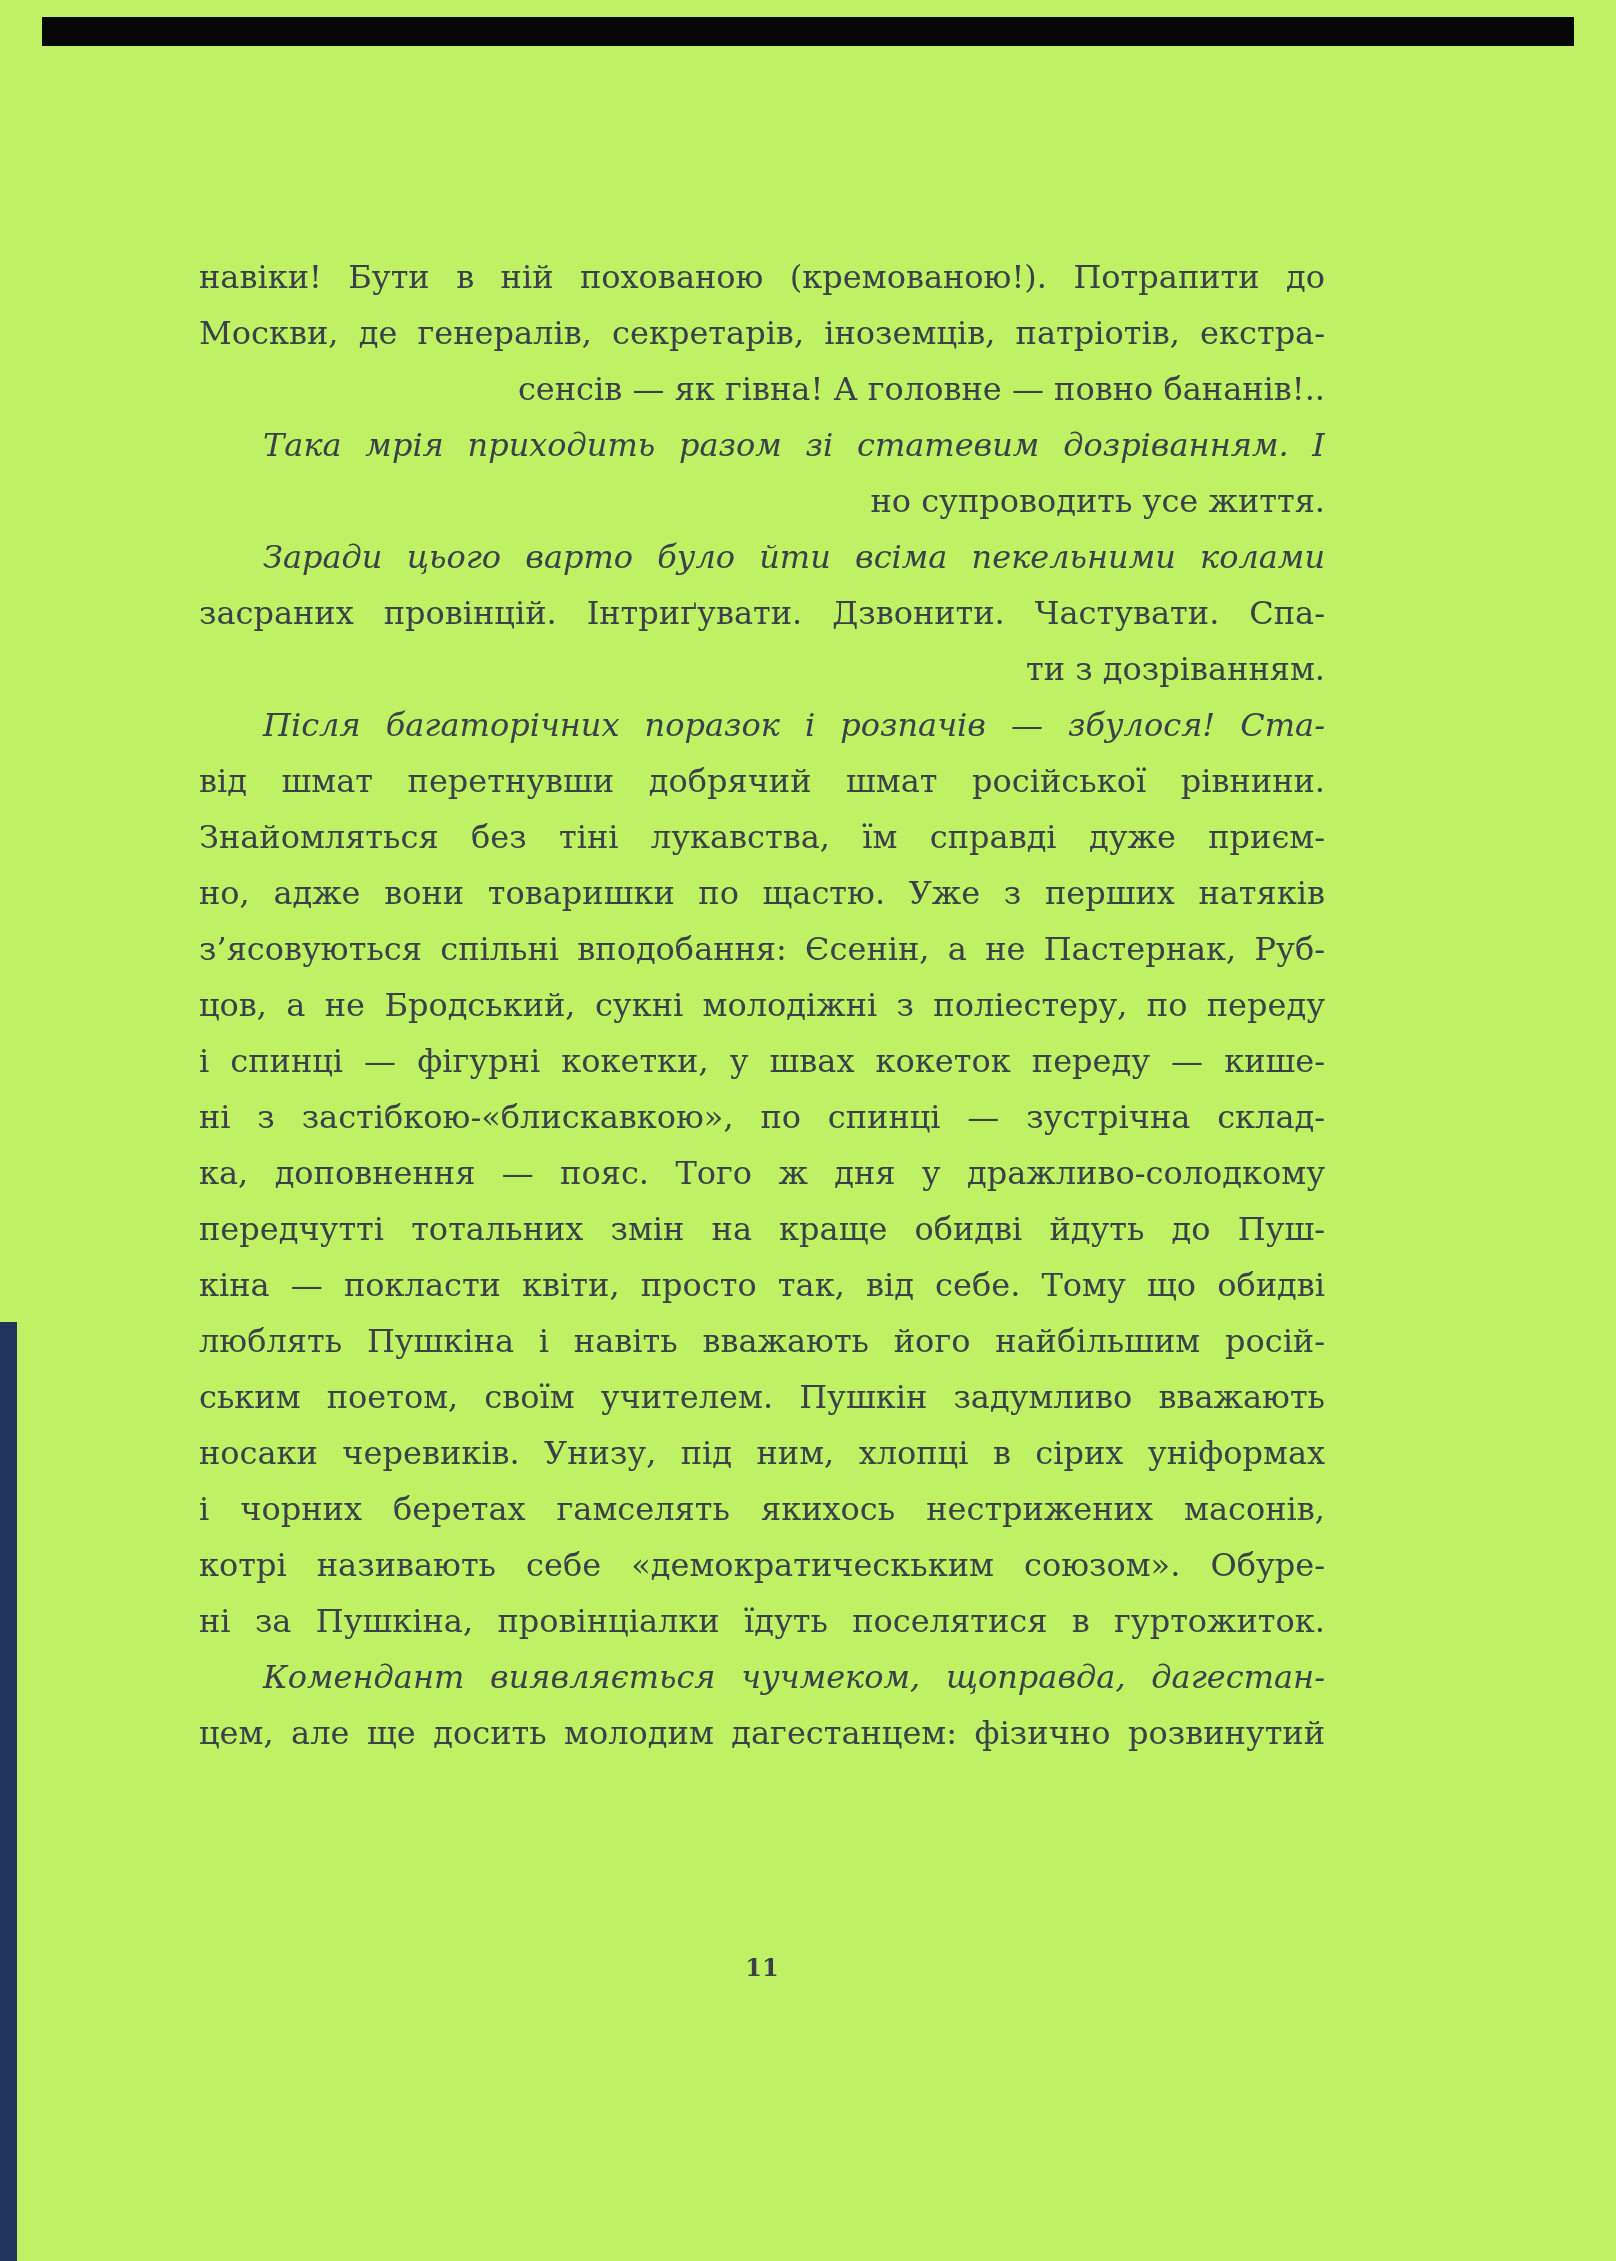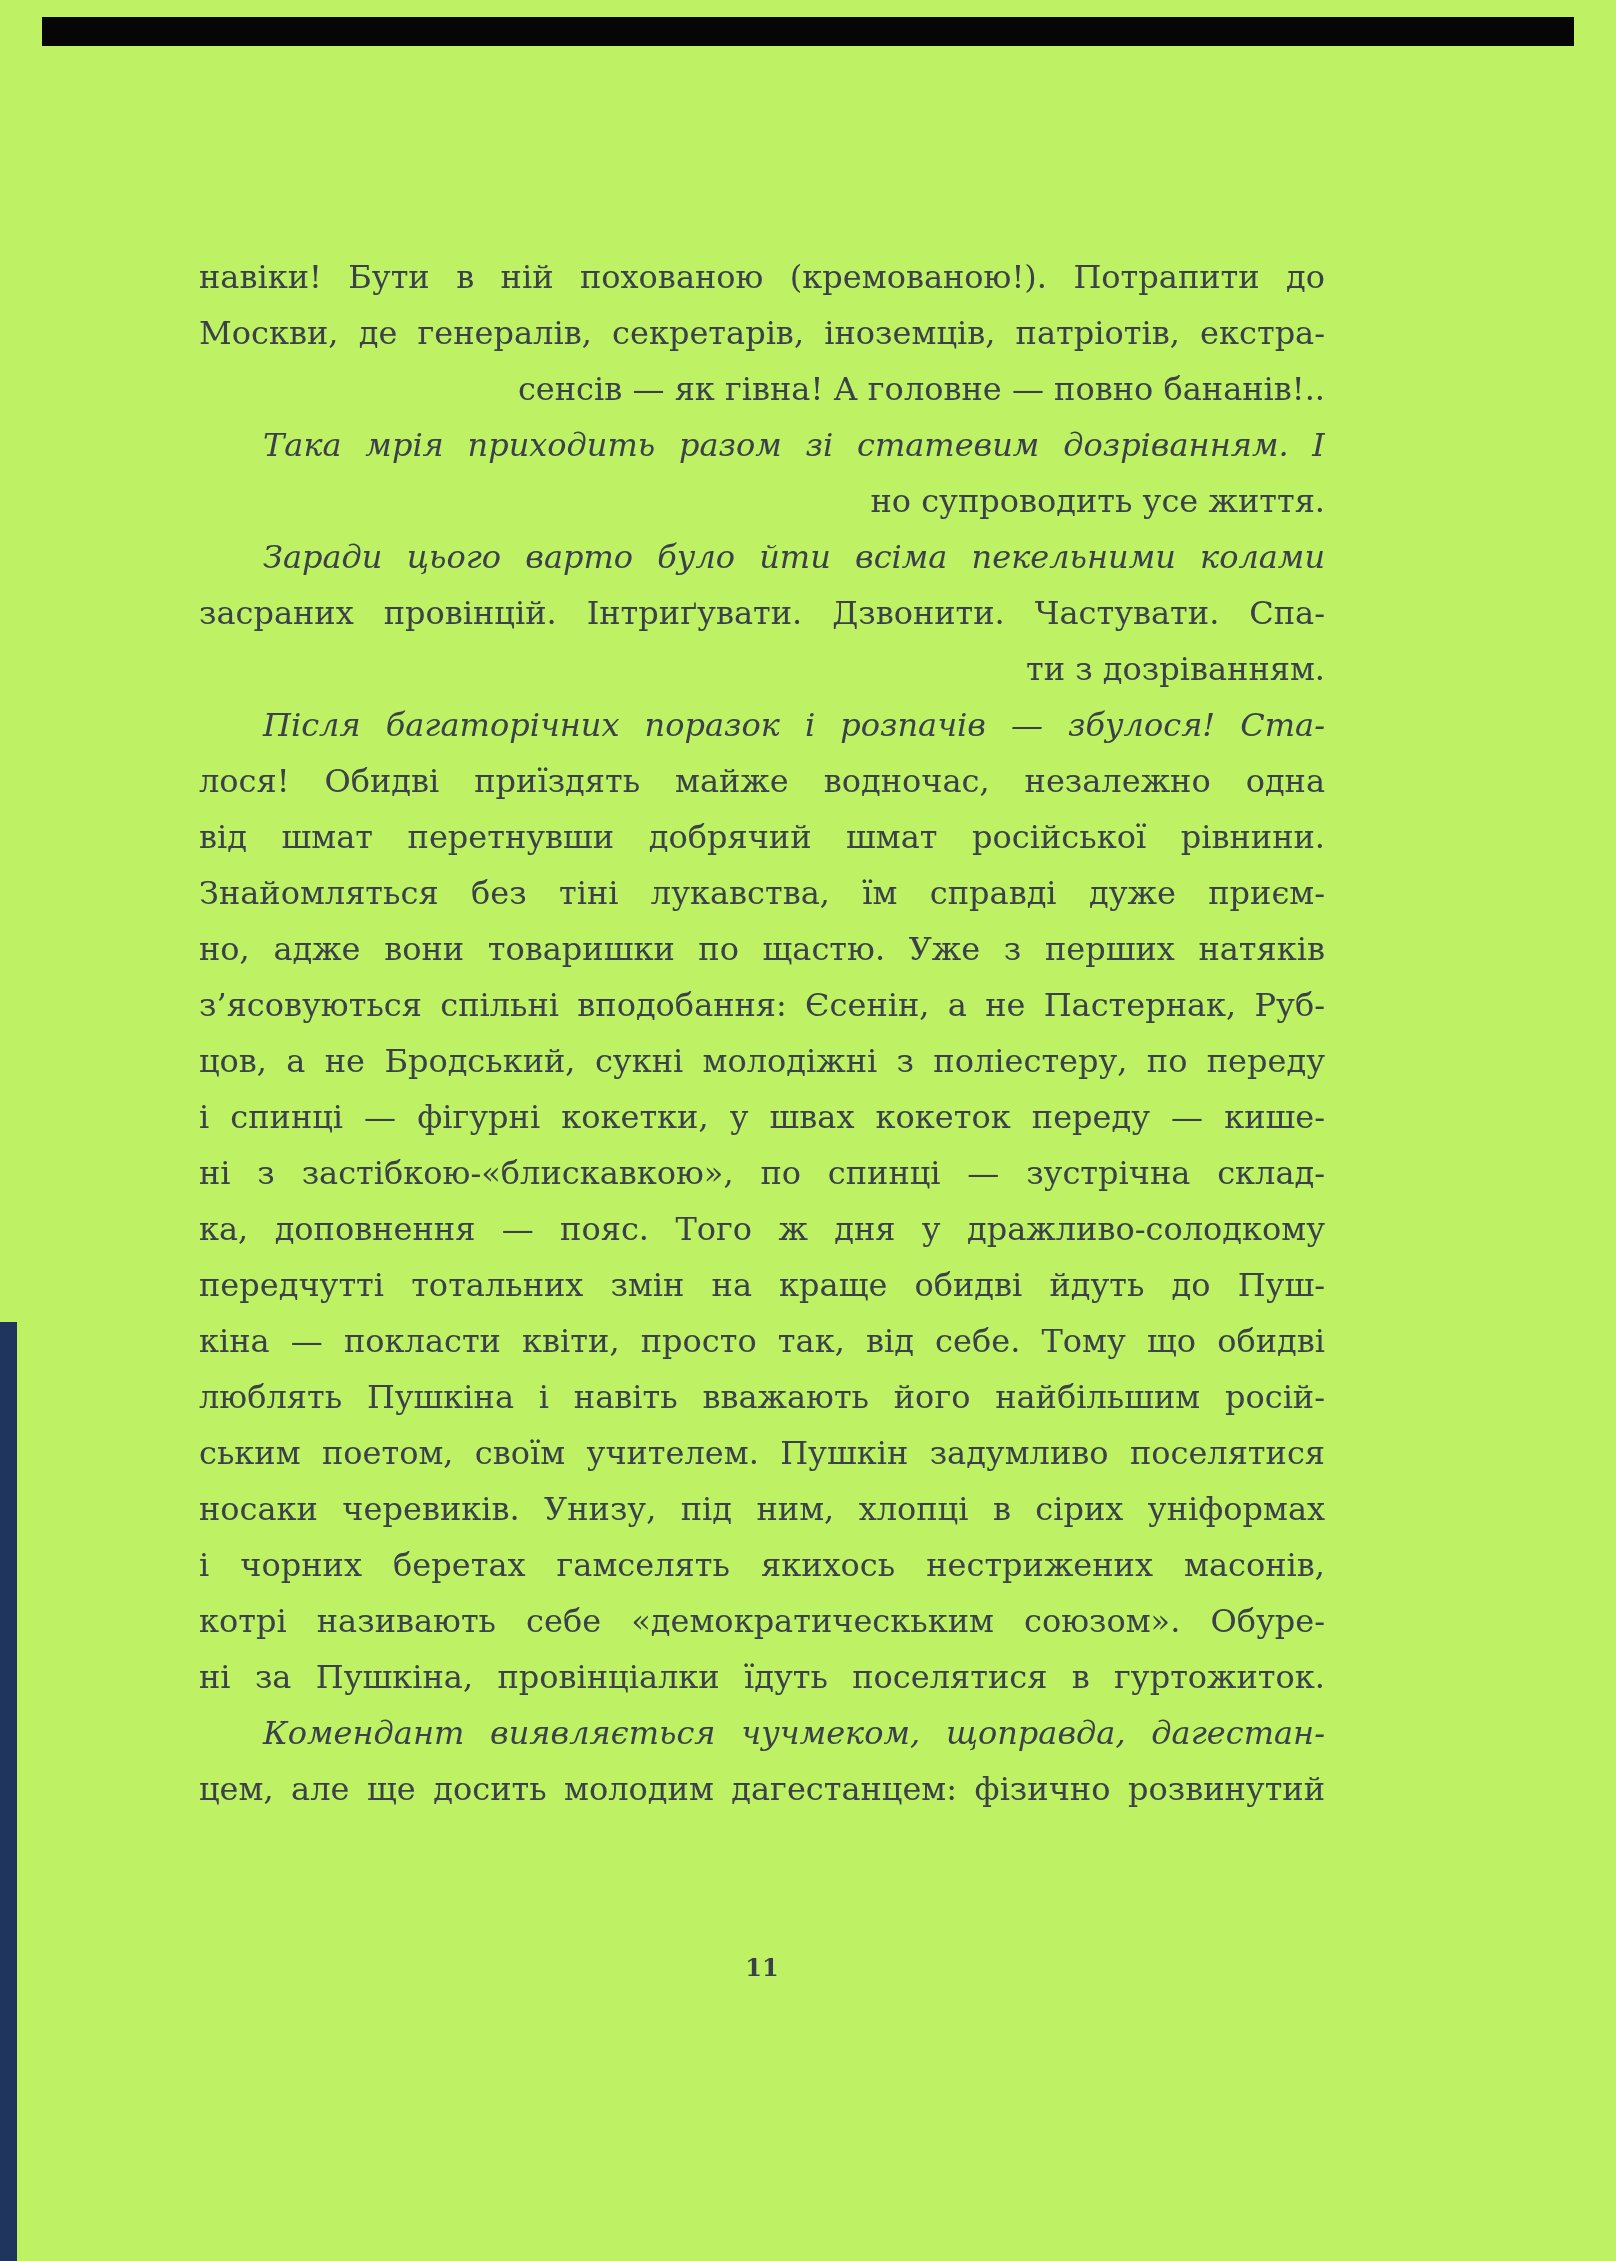--- a/index.html
+++ b/index.html
@@ -71,33 +71,32 @@
   <div class="text-block">
     <div class="line justify">навіки! Бути в ній похованою (кремованою!). Потрапити до</div>
     <div class="line justify">Москви, де генералів, секретарів, іноземців, патріотів, екстра-</div>
     <div class="line">сенсів — як гівна! А головне — повно бананів!..</div>
     <div class="line justify indent">Така мрія приходить разом зі статевим дозріванням. І влад-</div>
     <div class="line">но супроводить усе життя.</div>
     <div class="line justify indent">Заради цього варто було йти всіма пекельними колами</div>
     <div class="line justify">засраних провінцій. Інтриґувати. Дзвонити. Частувати. Спа-</div>
     <div class="line">ти з дозріванням.</div>
     <div class="line justify indent">Після багаторічних поразок і розпачів — збулося! Ста-</div>
-    <div class="line justify">лося! Обидві приїздять майже водночас, незалежно одна</div>
     <div class="line justify">від шмат перетнувши добрячий шмат російської рівнини.</div>
     <div class="line justify">Знайомляться без тіні лукавства, їм справді дуже приєм-</div>
     <div class="line justify">но, адже вони товаришки по щастю. Уже з перших натяків</div>
     <div class="line justify">з’ясовуються спільні вподобання: Єсенін, а не Пастернак, Руб-</div>
     <div class="line justify">цов, а не Бродський, сукні молодіжні з поліестеру, по переду</div>
     <div class="line justify">і спинці — фігурні кокетки, у швах кокеток переду — кише-</div>
     <div class="line justify">ні з застібкою-«блискавкою», по спинці — зустрічна склад-</div>
     <div class="line justify">ка, доповнення — пояс. Того ж дня у дражливо-солодкому</div>
     <div class="line justify">передчутті тотальних змін на краще обидві йдуть до Пуш-</div>
     <div class="line justify">кіна — покласти квіти, просто так, від себе. Тому що обидві</div>
     <div class="line justify">люблять Пушкіна і навіть вважають його найбільшим росій-</div>
-    <div class="line justify">ським поетом, своїм учителем. Пушкін задумливо поселятися</div>
+    <div class="line justify">ським поетом, своїм учителем. Пушкін задумливо вважають</div>
     <div class="line justify">носаки черевиків. Унизу, під ним, хлопці в сірих уніформах</div>
     <div class="line justify">і чорних беретах гамселять якихось нестрижених масонів,</div>
     <div class="line justify">котрі називають себе «демократическьким союзом». Обуре-</div>
     <div class="line justify">ні за Пушкіна, провінціалки їдуть поселятися в гуртожиток.</div>
     <div class="line justify indent">Комендант виявляється чучмеком, щоправда, дагестан-</div>
     <div class="line justify">цем, але ще досить молодим дагестанцем: фізично розвинутий</div>
   </div>
 
   <div class="page-number">11</div>
 

